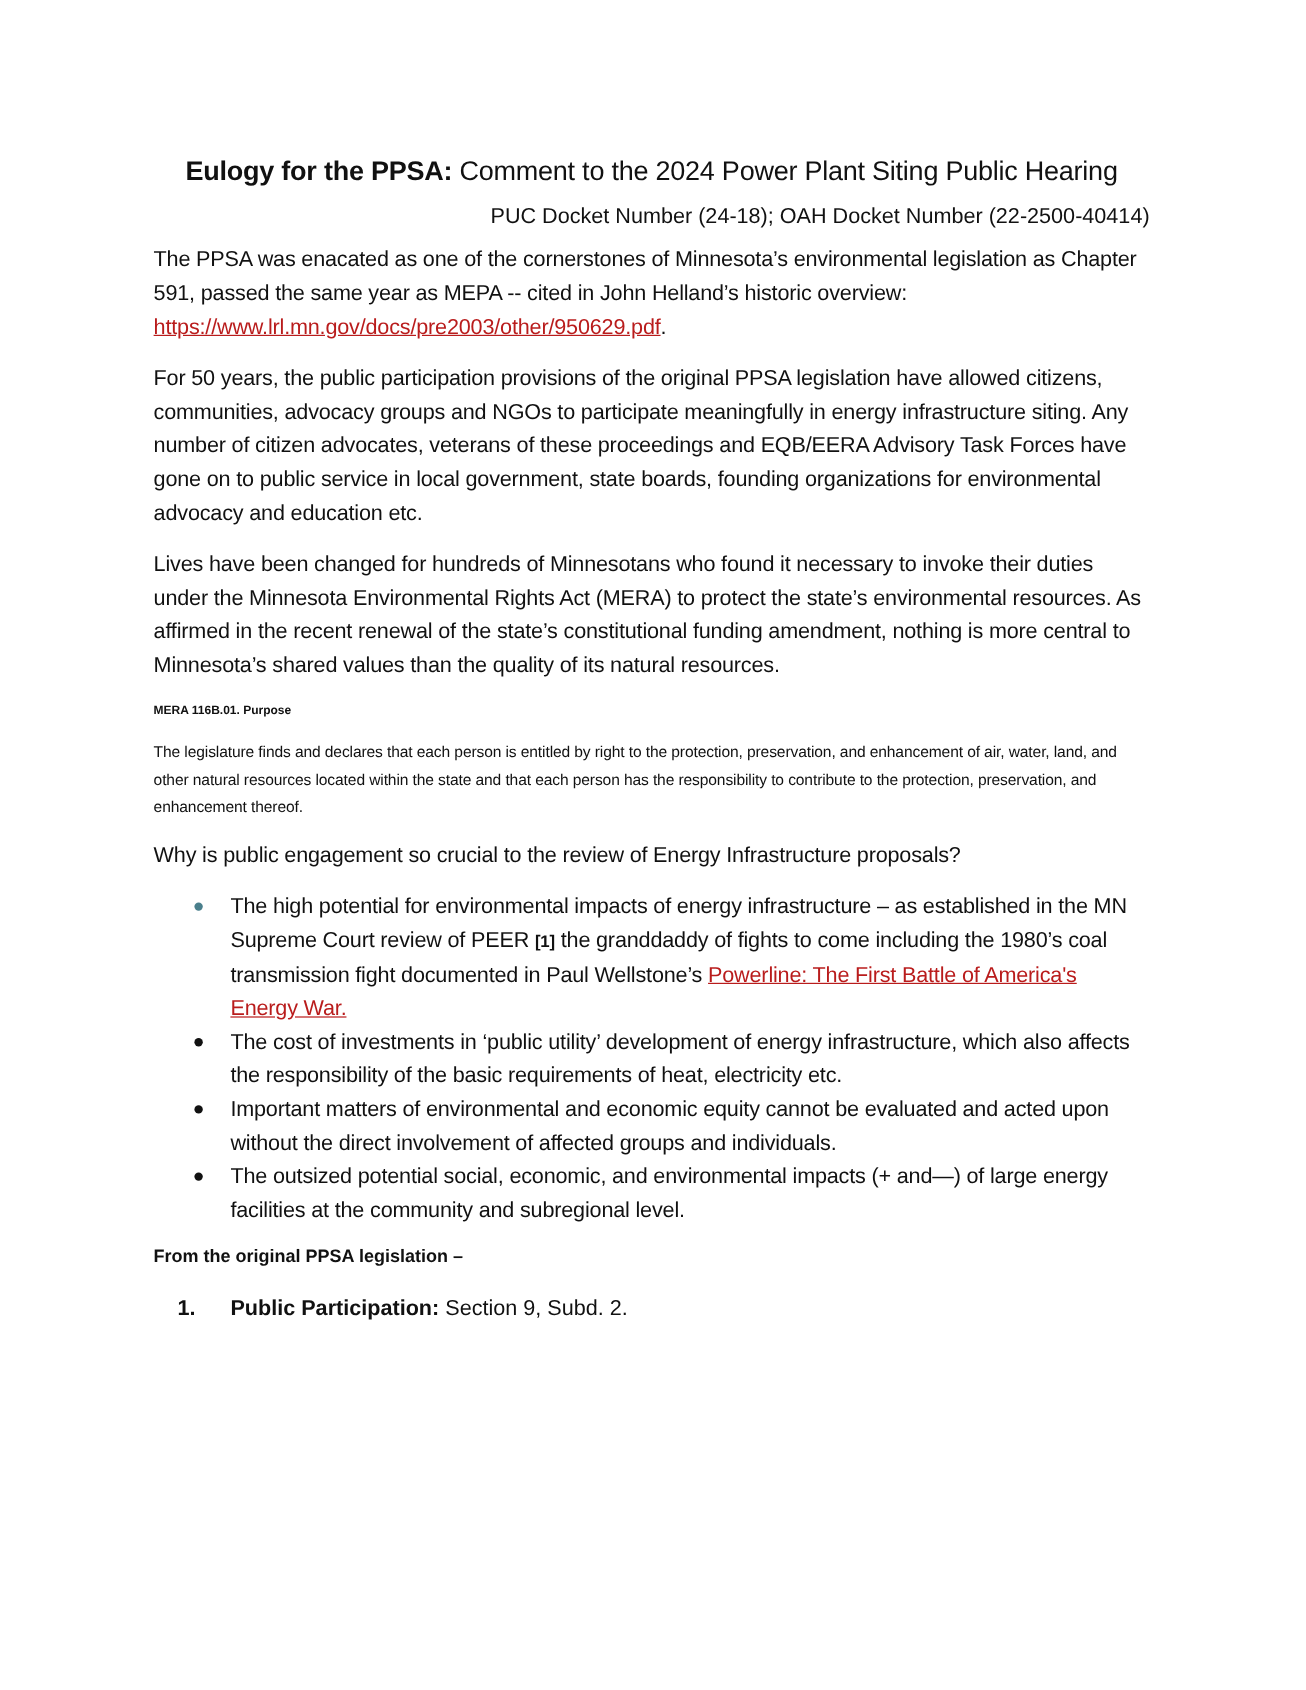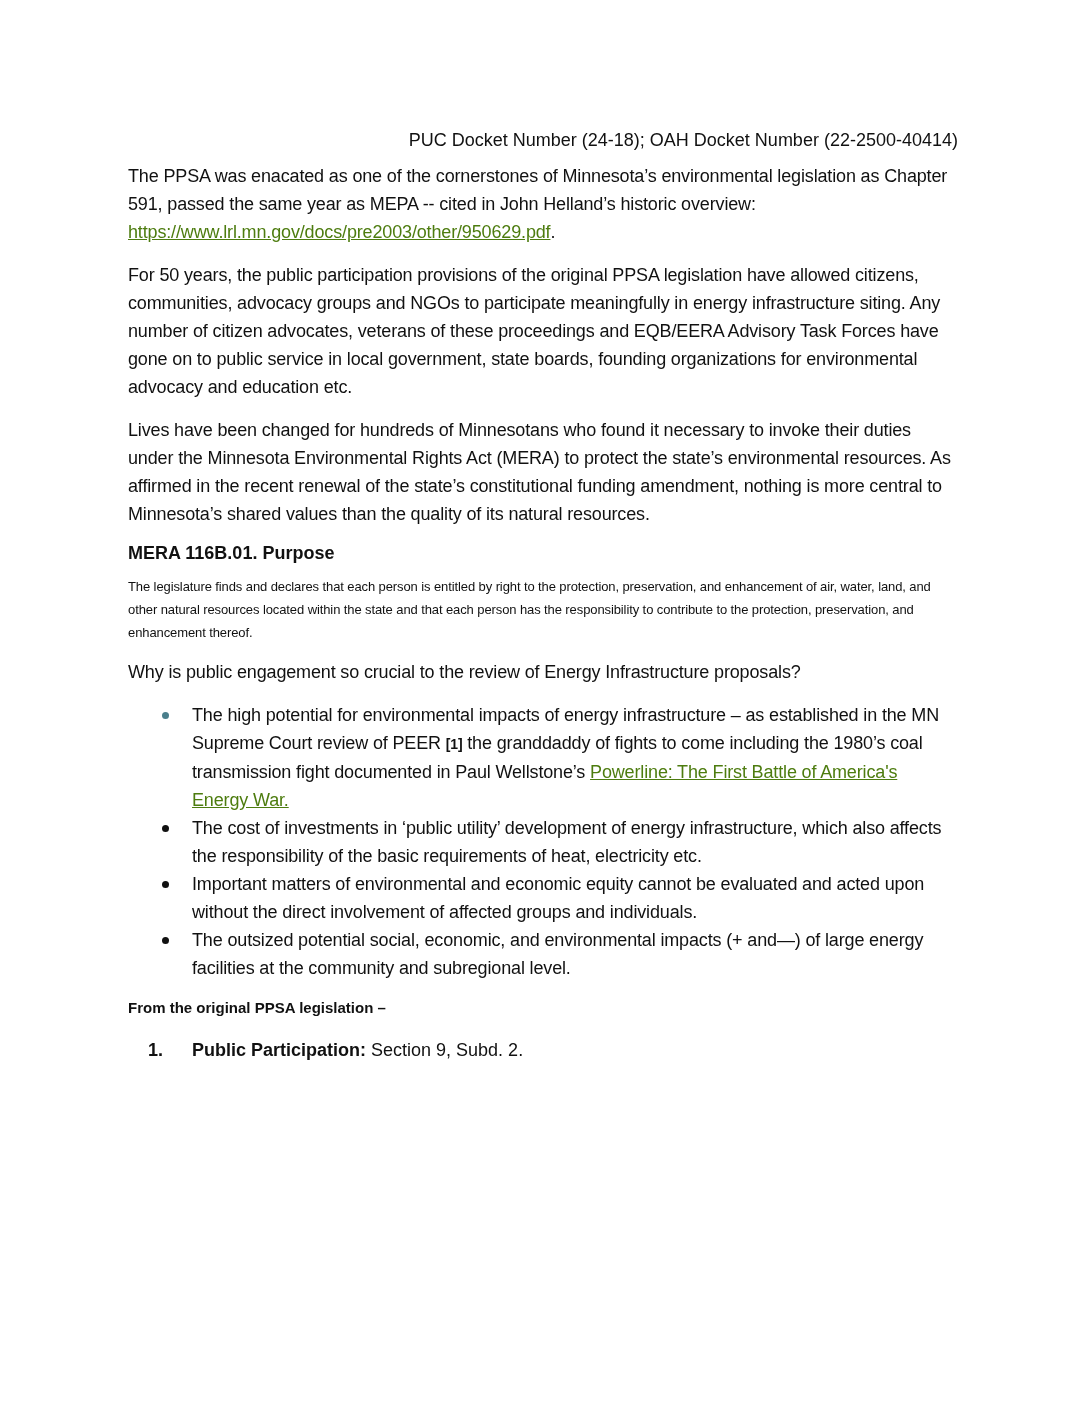--- a/index.html
+++ b/index.html
@@ -36,25 +36,25 @@
       line-height: 28px;
       margin: 0 0 8px 0;
     }
     p.body {
       font-size: 18px;
       line-height: 28px;
       margin: 0 0 15px 0;
       letter-spacing: -0.15px;
     }
     a.link {
-      color: #4d7c0f;
+      color: #b91c1c;
       text-decoration: underline;
     }
     .small-head {
-      font-size: 18px;
+      font-size: 10px;
       font-weight: bold;
       line-height: 20px;
       margin: 4px 0 12px 0;
     }
     p.small {
       font-size: 13px;
       line-height: 23px;
       margin: 0 0 14px 0;
       letter-spacing: -0.1px;
     }
@@ -106,20 +106,23 @@
       line-height: 28px;
       margin: 0 0 0 32px;
       letter-spacing: -0.2px;
     }
   </style>
 </head>
 <body>
 
 <div class="page">
 
+  <div class="title">
+    <b>Eulogy for the PPSA:</b><span> Comment to the 2024 Power Plant Siting Public Hearing</span>
+  </div>
 
   <div class="subtitle">PUC Docket Number (24-18); OAH Docket Number (22-2500-40414)</div>
 
   <p class="body"><span>The PPSA was enacated as one of the cornerstones of Minnesota’s environmental legislation as Chapter 591, passed the same year as MEPA --  cited in John Helland’s historic overview: </span><a class="link" href="#">https://www.lrl.mn.gov/docs/pre2003/other/950629.pdf</a><span>.</span></p>
 
   <p class="body">For 50 years, the public participation provisions of the original PPSA legislation have allowed citizens, communities, advocacy groups and NGOs to participate meaningfully in energy infrastructure siting. Any number of citizen advocates, veterans of these proceedings and EQB/EERA Advisory Task Forces have gone on to public service in local government, state boards, founding organizations for environmental advocacy and education etc.</p>
 
   <p class="body">Lives have been changed for hundreds of Minnesotans who found it necessary to invoke their duties under the Minnesota Environmental Rights Act (MERA) to protect the state’s environmental resources.  As affirmed in the recent renewal of the state’s constitutional funding amendment, nothing is more central to Minnesota’s shared values than the quality of its natural resources.</p>
 
   <div class="small-head">MERA 116B.01. Purpose</div>

